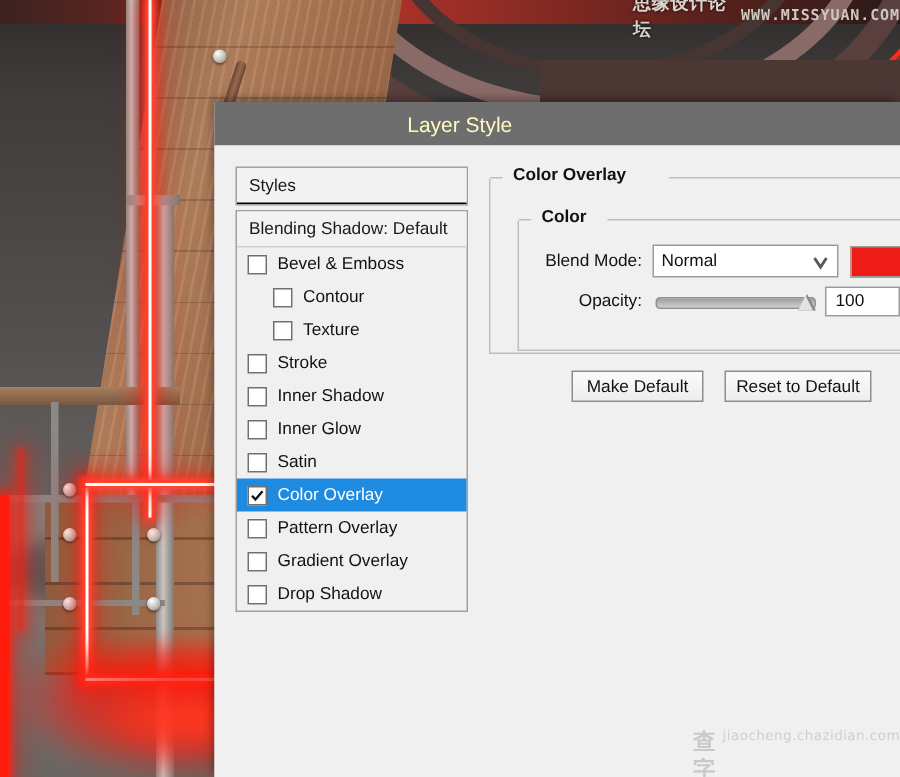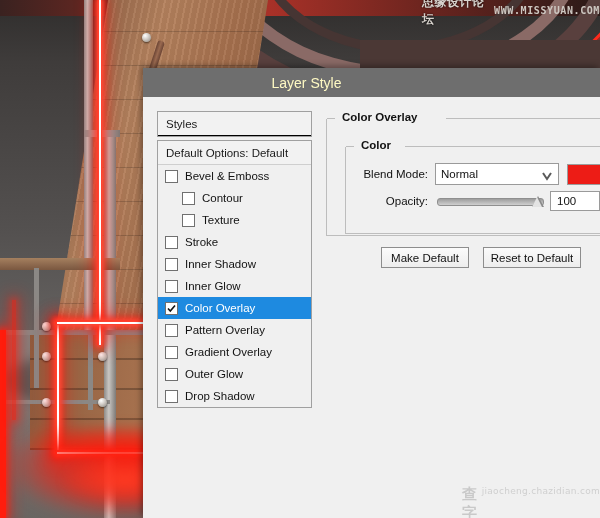--- a/index.html
+++ b/index.html
@@ -209,21 +209,21 @@
     </div>
 
     <div class="dlgbody">
 
       <div class="styles-panel">
         <div class="stbox">
           <div class="st-head">Styles</div>
         </div>
         <div style="height:3px"></div>
         <div class="stbox">
-          <div class="st-blend">Default Options: Default</div>
+          <div class="st-blend">Blending Shadow: Default</div>
           <div class="st-list" id="styles-list">
               <div class="st-row">
                 <span class="cb"></span>
                 <span>Bevel &amp; Emboss</span>
               </div>
               <div class="st-row indent">
                 <span class="cb"></span>
                 <span>Contour</span>
               </div>
               <div class="st-row indent">
@@ -234,40 +234,40 @@
                 <span class="cb"></span>
                 <span>Stroke</span>
               </div>
               <div class="st-row">
                 <span class="cb"></span>
                 <span>Inner Shadow</span>
               </div>
               <div class="st-row">
                 <span class="cb"></span>
                 <span>Inner Glow</span>
+              </div>
+              <div class="st-row">
+                <span class="cb"></span>
+                <span>Satin</span>
               </div>
               <div class="st-row sel" style="background: rgb(30, 138, 224);">
                 <span class="cb checked">
                   <svg width="9" height="9" viewBox="0 0 9 9">
                     <path d="M1 4.5 L3.3 7 L8 1.5" fill="none" stroke="#111" stroke-width="1.6"></path>
                   </svg>
                 </span>
                 <span>Color Overlay</span>
               </div>
               <div class="st-row">
                 <span class="cb"></span>
                 <span>Pattern Overlay</span>
               </div>
               <div class="st-row">
                 <span class="cb"></span>
                 <span>Gradient Overlay</span>
-              </div>
-              <div class="st-row">
-                <span class="cb"></span>
-                <span>Outer Glow</span>
               </div>
               <div class="st-row">
                 <span class="cb"></span>
                 <span>Drop Shadow</span>
               </div>
             </div>
         </div>
       </div>
 
       <div class="right">

